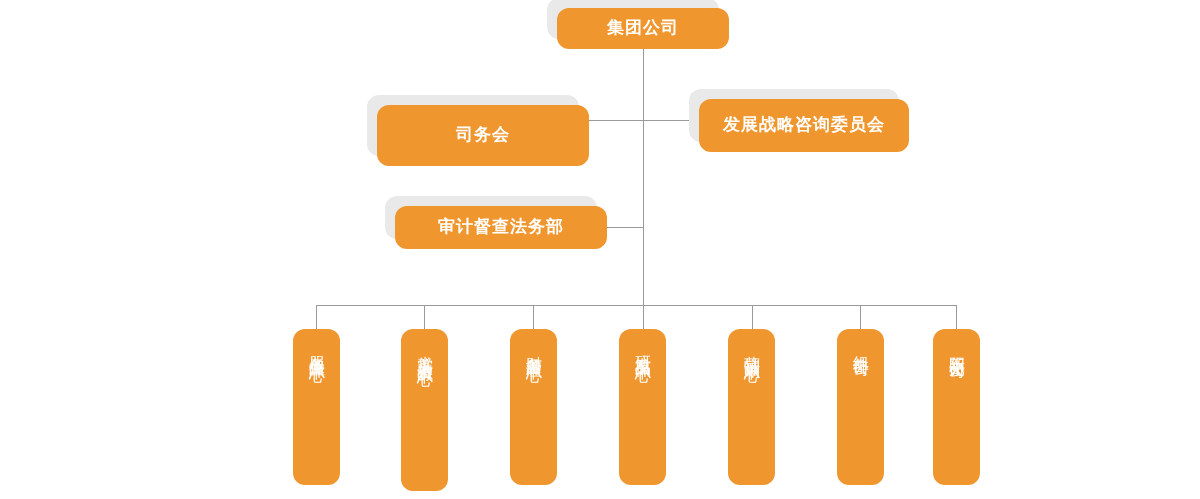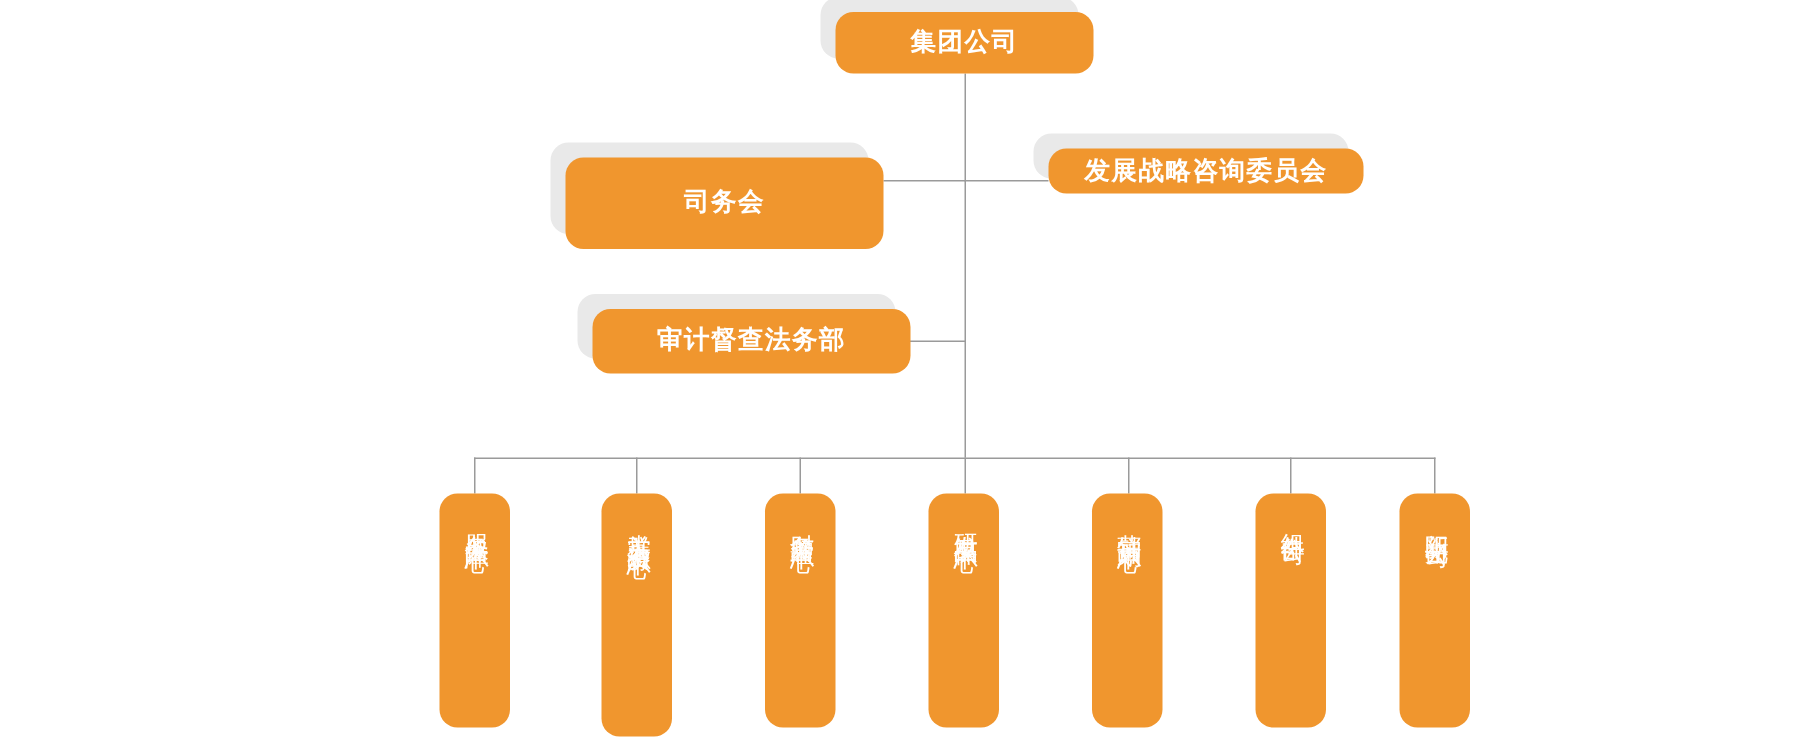--- a/index.html
+++ b/index.html
@@ -123,21 +123,21 @@
     </div>
   </div>
 
   <div class="node" style="left:333px; top:105px; width:212px; height:61px;">
     <div class="plate"></div>
     <div class="body">
       <span class="label">司务会</span>
     </div>
   </div>
 
-  <div class="node" style="left:655px; top:99px; width:210px; height:30px;padding-left:36px;">
+  <div class="node" style="left:655px; top:99px; width:210px; height:53px;padding-left:36px;">
     <div class="plate"></div>
     <div class="body">
       <span class="label">发展战略咨询委员会</span>
     </div>
   </div>
 
   <div class="node" style="left:351px; top:206px; width:212px; height:43px;">
     <div class="plate"></div>
     <div class="body">
       <span class="label">审计督查法务部</span>

